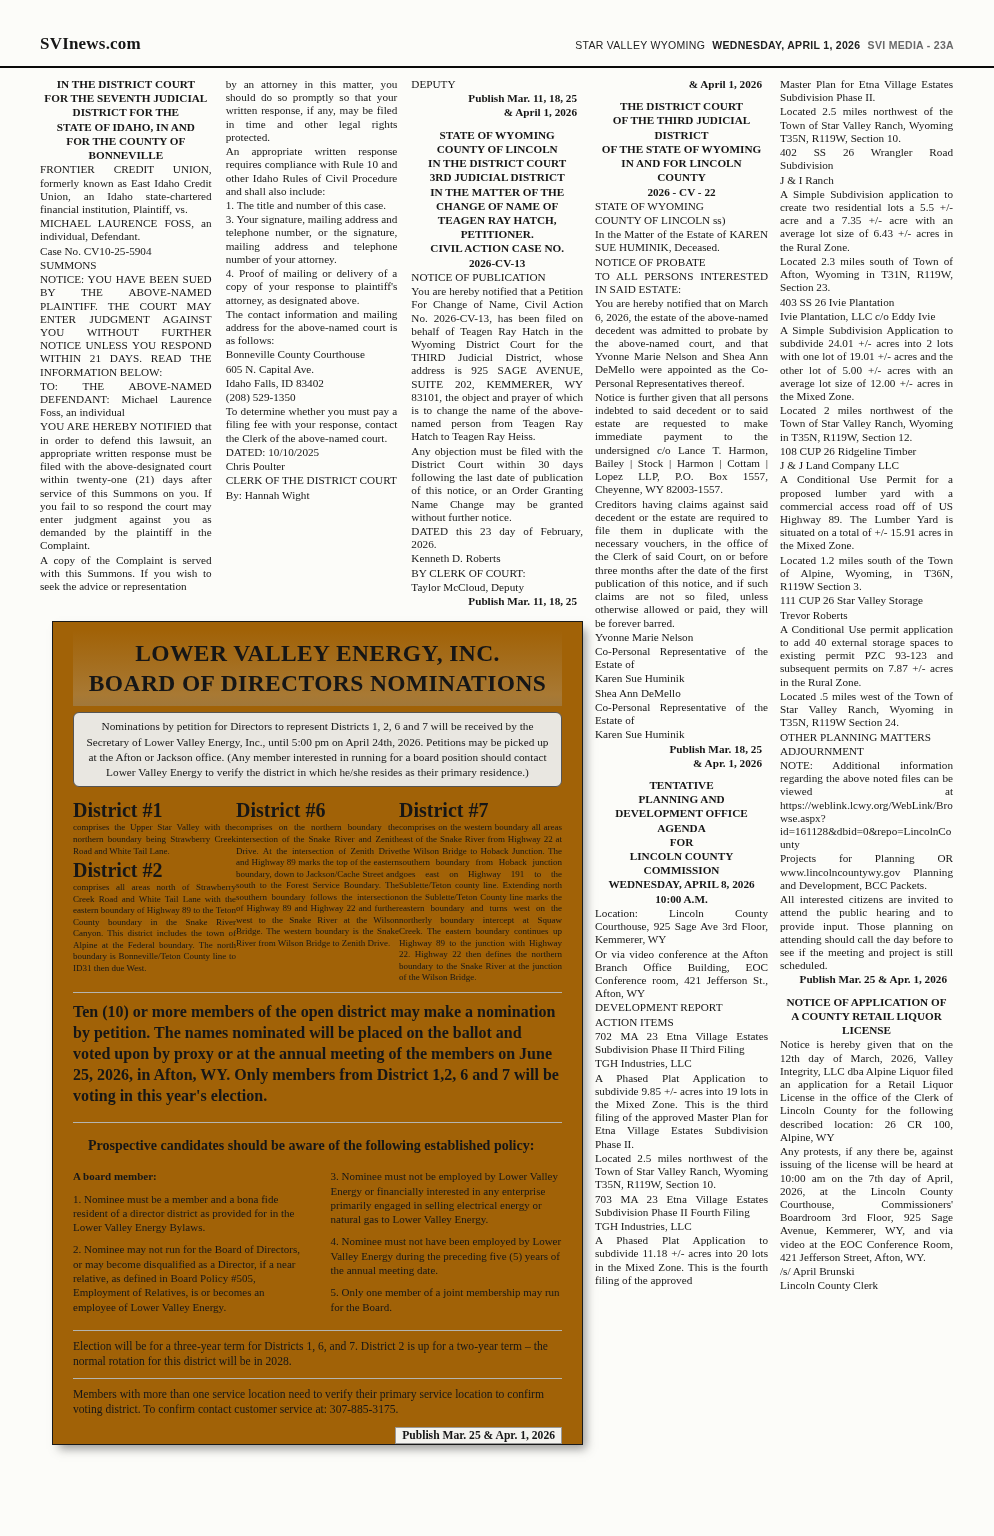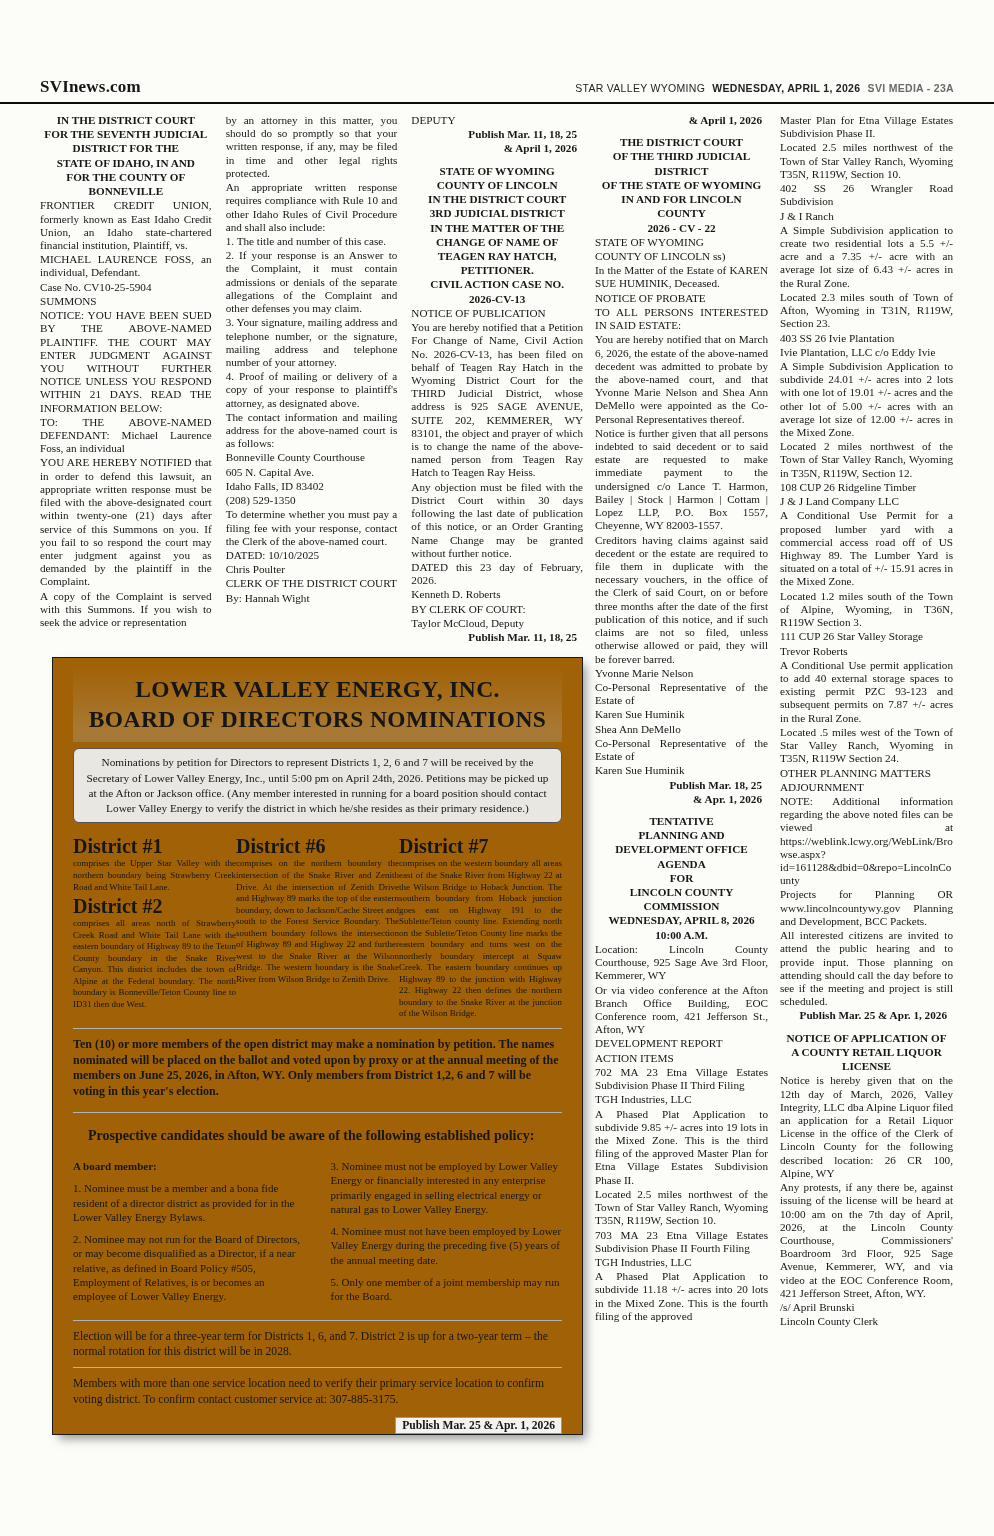--- a/index.html
+++ b/index.html
@@ -1,21 +1,21 @@
 <!DOCTYPE html>
 <html><head>
 <meta charset="utf-8">
 <style>
   html,body{margin:0;padding:0;background:#ffffff;}
   .page{position:relative;width:994px;height:1536px;background:#fcfcf9;color:#161616;
         font-family:"Liberation Serif",serif;overflow:hidden;}
 
   
   .masthead{display:flex;justify-content:space-between;align-items:baseline;
-            padding:34px 40px 5px;border-bottom:2.5px solid #0a0a0a;margin-top:43px;}
+            padding:34px 40px 12px;border-bottom:2.5px solid #0a0a0a;}
   .site{font-size:17px;font-weight:700;letter-spacing:.2px;}
   .mast-right{font-family:"Liberation Sans",sans-serif;font-size:10.5px;color:#222;letter-spacing:.3px;}
   .mast-right .bold{font-weight:700;margin-left:4px;}
   .mast-right .media{font-weight:700;color:#6a6a6a;margin-left:4px;}
 
   
   .content{display:flex;gap:12px;padding:10px 40px 0;align-items:flex-start;}
   .left-region{flex:0 0 543px;width:543px;}
   .notice-cols{display:flex;gap:14px;}
   .col{flex:1 1 0;min-width:0;font-size:11.2px;line-height:1.18;}
@@ -33,21 +33,21 @@
           padding:8px 20px 0;box-shadow:5px 6px 9px -2px rgba(60,60,60,.5);}
   .ad-title-wrap{text-align:center;padding:8px 0;
           background:linear-gradient(180deg,rgba(255,255,255,0) 0%,rgba(190,190,185,.25) 85%,rgba(160,160,155,.35) 100%);}
   .ad-title{font-size:23.5px;font-weight:700;letter-spacing:.4px;line-height:1.28;}
   .ad-intro{margin-top:6px;border:1px solid #555;border-radius:6px;background:#e9e7e1;
             padding:6px 12px;font-size:11.3px;line-height:1.35;text-align:center;}
   .districts{display:flex;margin-top:10px;padding-bottom:8px;border-bottom:1px solid #b5b5b0;}
   .dcol{flex:1 1 0;min-width:0;}
   .district-name{font-size:20px;font-weight:700;line-height:1.05;margin-top:3px;}
   .district-desc{font-size:9px;line-height:1.28;text-align:justify;margin:1px 0 0;}
-  .ad-note{margin-top:8px;font-weight:700;font-size:12px;line-height:1.32;}
+  .ad-note{margin-top:8px;font-weight:700;font-size:16px;line-height:1.32;}
   .ad-sep{border:0;border-top:1px solid #b5b5b0;margin:8px 0;}
   .policy-head{font-weight:700;font-size:14px;margin:15px;}
   .rules{display:flex;gap:26px;margin-top:7px;}
   .rcol{flex:1 1 0;min-width:0;font-size:11px;line-height:1.3;}
   .rcol p{margin:0 0 8px;}
   .bm-head{font-weight:700;}
   .ad-election,.ad-service{font-size:11.6px;line-height:1.32;margin:0;}
   .ad-publish-row{text-align:right;margin:8px 0 0;}
   .ad-publish{display:inline-block;font-weight:700;font-size:11.6px;border:1px solid #999;
               padding:1px 6px;background:#f4f3ef;}
@@ -83,21 +83,20 @@
             <p class="np l">SUMMONS</p>
             <p class="np j">NOTICE: YOU HAVE BEEN SUED BY THE ABOVE-NAMED PLAINTIFF. THE COURT MAY ENTER JUDGMENT AGAINST YOU WITHOUT FURTHER NOTICE UNLESS YOU RESPOND WITHIN 21 DAYS. READ THE INFORMATION BELOW:</p>
             <p class="np j">TO: THE ABOVE-NAMED DEFENDANT: Michael Laurence Foss, an individual</p>
             <p class="np j">YOU ARE HEREBY NOTIFIED that in order to defend this lawsuit, an appropriate written response must be filed with the above-designated court within twenty-one (21) days after service of this Summons on you. If you fail to so respond the court may enter judgment against you as demanded by the plaintiff in the Complaint.</p>
             <p class="np j">A copy of the Complaint is served with this Summons. If you wish to seek the advice or representation</p>
           </div>
         <div class="col">
             <p class="np j">by an attorney in this matter, you should do so promptly so that your written response, if any, may be filed in time and other legal rights protected.</p>
             <p class="np j">An appropriate written response requires compliance with Rule 10 and other Idaho Rules of Civil Procedure and shall also include:</p>
             <p class="np j">1. The title and number of this case.</p>
-            <p class="np j">2. If your response is an Answer to the Complaint, it must contain admissions or denials of the separate allegations of the Complaint and other defenses you may claim.</p>
             <p class="np j">3. Your signature, mailing address and telephone number, or the signature, mailing address and telephone number of your attorney.</p>
             <p class="np j">4. Proof of mailing or delivery of a copy of your response to plaintiff's attorney, as designated above.</p>
             <p class="np j">The contact information and mailing address for the above-named court is as follows:</p>
             <p class="np l">Bonneville County Courthouse</p>
             <p class="np l">605 N. Capital Ave.</p>
             <p class="np l">Idaho Falls, ID 83402</p>
             <p class="np l">(208) 529-1350</p>
             <p class="np j">To determine whether you must pay a filing fee with your response, contact the Clerk of the above-named court.</p>
             <p class="np l">DATED: 10/10/2025</p>
             <p class="np l">Chris Poulter</p>

